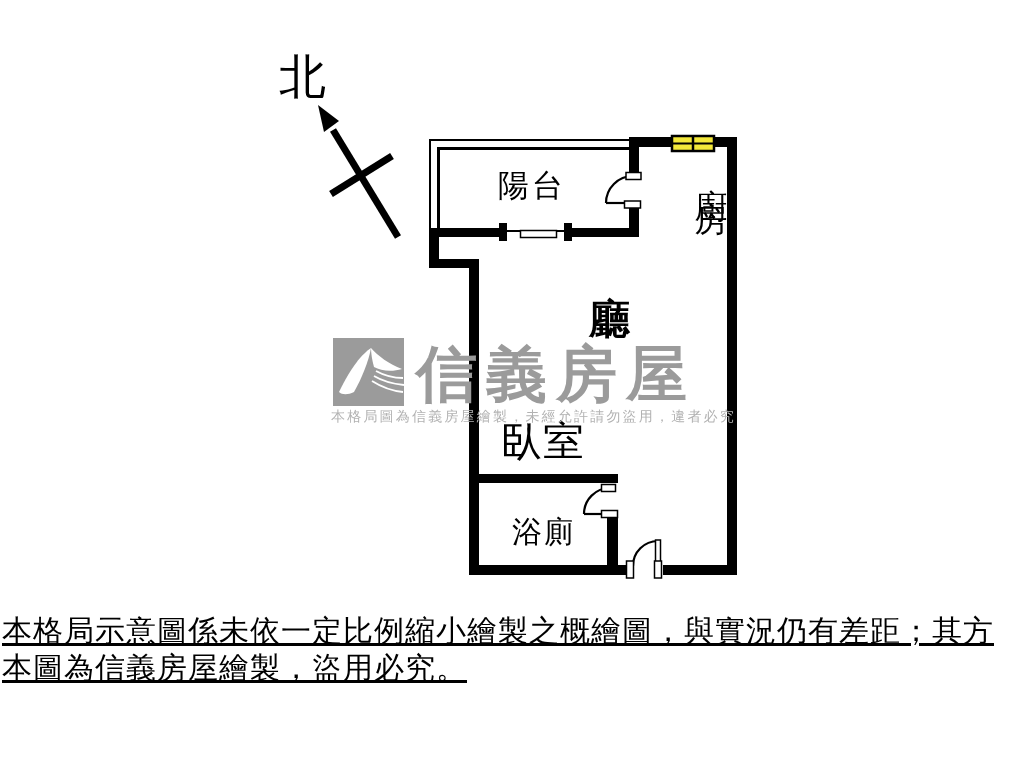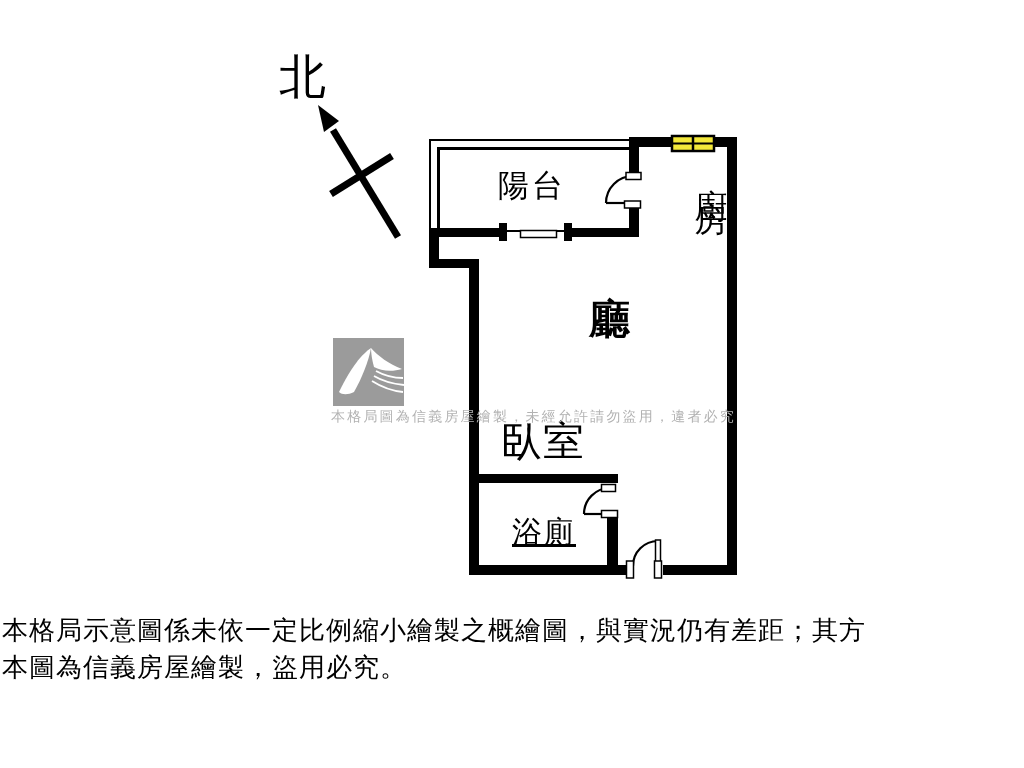--- a/index.html
+++ b/index.html
@@ -5,27 +5,27 @@
   html,body{margin:0;padding:0;background:#ffffff;}
   #stage{position:relative;width:1024px;height:768px;background:#ffffff;overflow:hidden;
          font-family:"Liberation Serif","DejaVu Serif",serif;}
   #plan-svg{position:absolute;left:0;top:0;width:1024px;height:768px;}
   .lbl{position:absolute;color:#000;white-space:nowrap;}
   .lbl-north{left:279px;top:46px;font-size:47px;}
   .lbl-balcony{left:498px;top:165px;font-size:31px;letter-spacing:3px;}
   .lbl-kitchen{left:688px;top:162px;font-size:33px;writing-mode:vertical-rl;letter-spacing:13px;}
   .lbl-living{left:589px;top:292px;font-size:41px;font-weight:bold;}
   .lbl-bedroom{left:501px;top:414px;font-size:41px;font-weight:normal;letter-spacing:1px;}
-  .lbl-bath{left:512px;top:512px;font-size:30px;letter-spacing:2px;text-decoration:underline;}
+  .lbl-bath{left:512px;top:512px;font-size:30px;letter-spacing:2px;}
   .wm-brand{position:absolute;left:416px;top:334px;font-size:61px;font-weight:bold;
             letter-spacing:9px;color:#9b9b9b;font-family:"Liberation Sans","DejaVu Sans",sans-serif;}
   .wm-notice{position:absolute;left:331px;top:408px;font-size:14px;letter-spacing:2.2px;
              color:#b2b2b2;font-family:"Liberation Sans","DejaVu Sans",sans-serif;}
   .disclaimer{position:absolute;left:2px;top:612px;width:1022px;color:#000;}
-  .disclaimer div{font-size:26px;line-height:37px;letter-spacing:1px;white-space:nowrap;}
+  .disclaimer div{font-size:30px;line-height:37px;letter-spacing:1px;white-space:nowrap;text-decoration:underline;}
 </style>
 </head>
 <body>
 
 <div id="stage">
 
   <svg id="plan-svg" viewBox="0 0 1024 768">
 
     <g>
       <line x1="398" y1="237" x2="333" y2="130" stroke="#000" stroke-width="7"></line>
@@ -110,20 +110,21 @@
     </g>
   </svg>
 
   <div class="lbl lbl-north">北</div>
   <div class="lbl lbl-balcony">陽台</div>
   <div class="lbl lbl-kitchen">廚房</div>
   <div class="lbl lbl-living">廳</div>
   <div class="lbl lbl-bedroom">臥室</div>
   <div class="lbl lbl-bath">浴廁</div>
 
+  <div class="wm-brand">信義房屋</div>
   <div class="wm-notice">本格局圖為信義房屋繪製，未經允許請勿盜用，違者必究</div>
 
   <div class="disclaimer">
     <div>本格局示意圖係未依一定比例縮小繪製之概繪圖，與實況仍有差距；其方</div>
     <div>本圖為信義房屋繪製，盜用必究。</div>
   </div>
 
 </div>
 
 </body></html>

